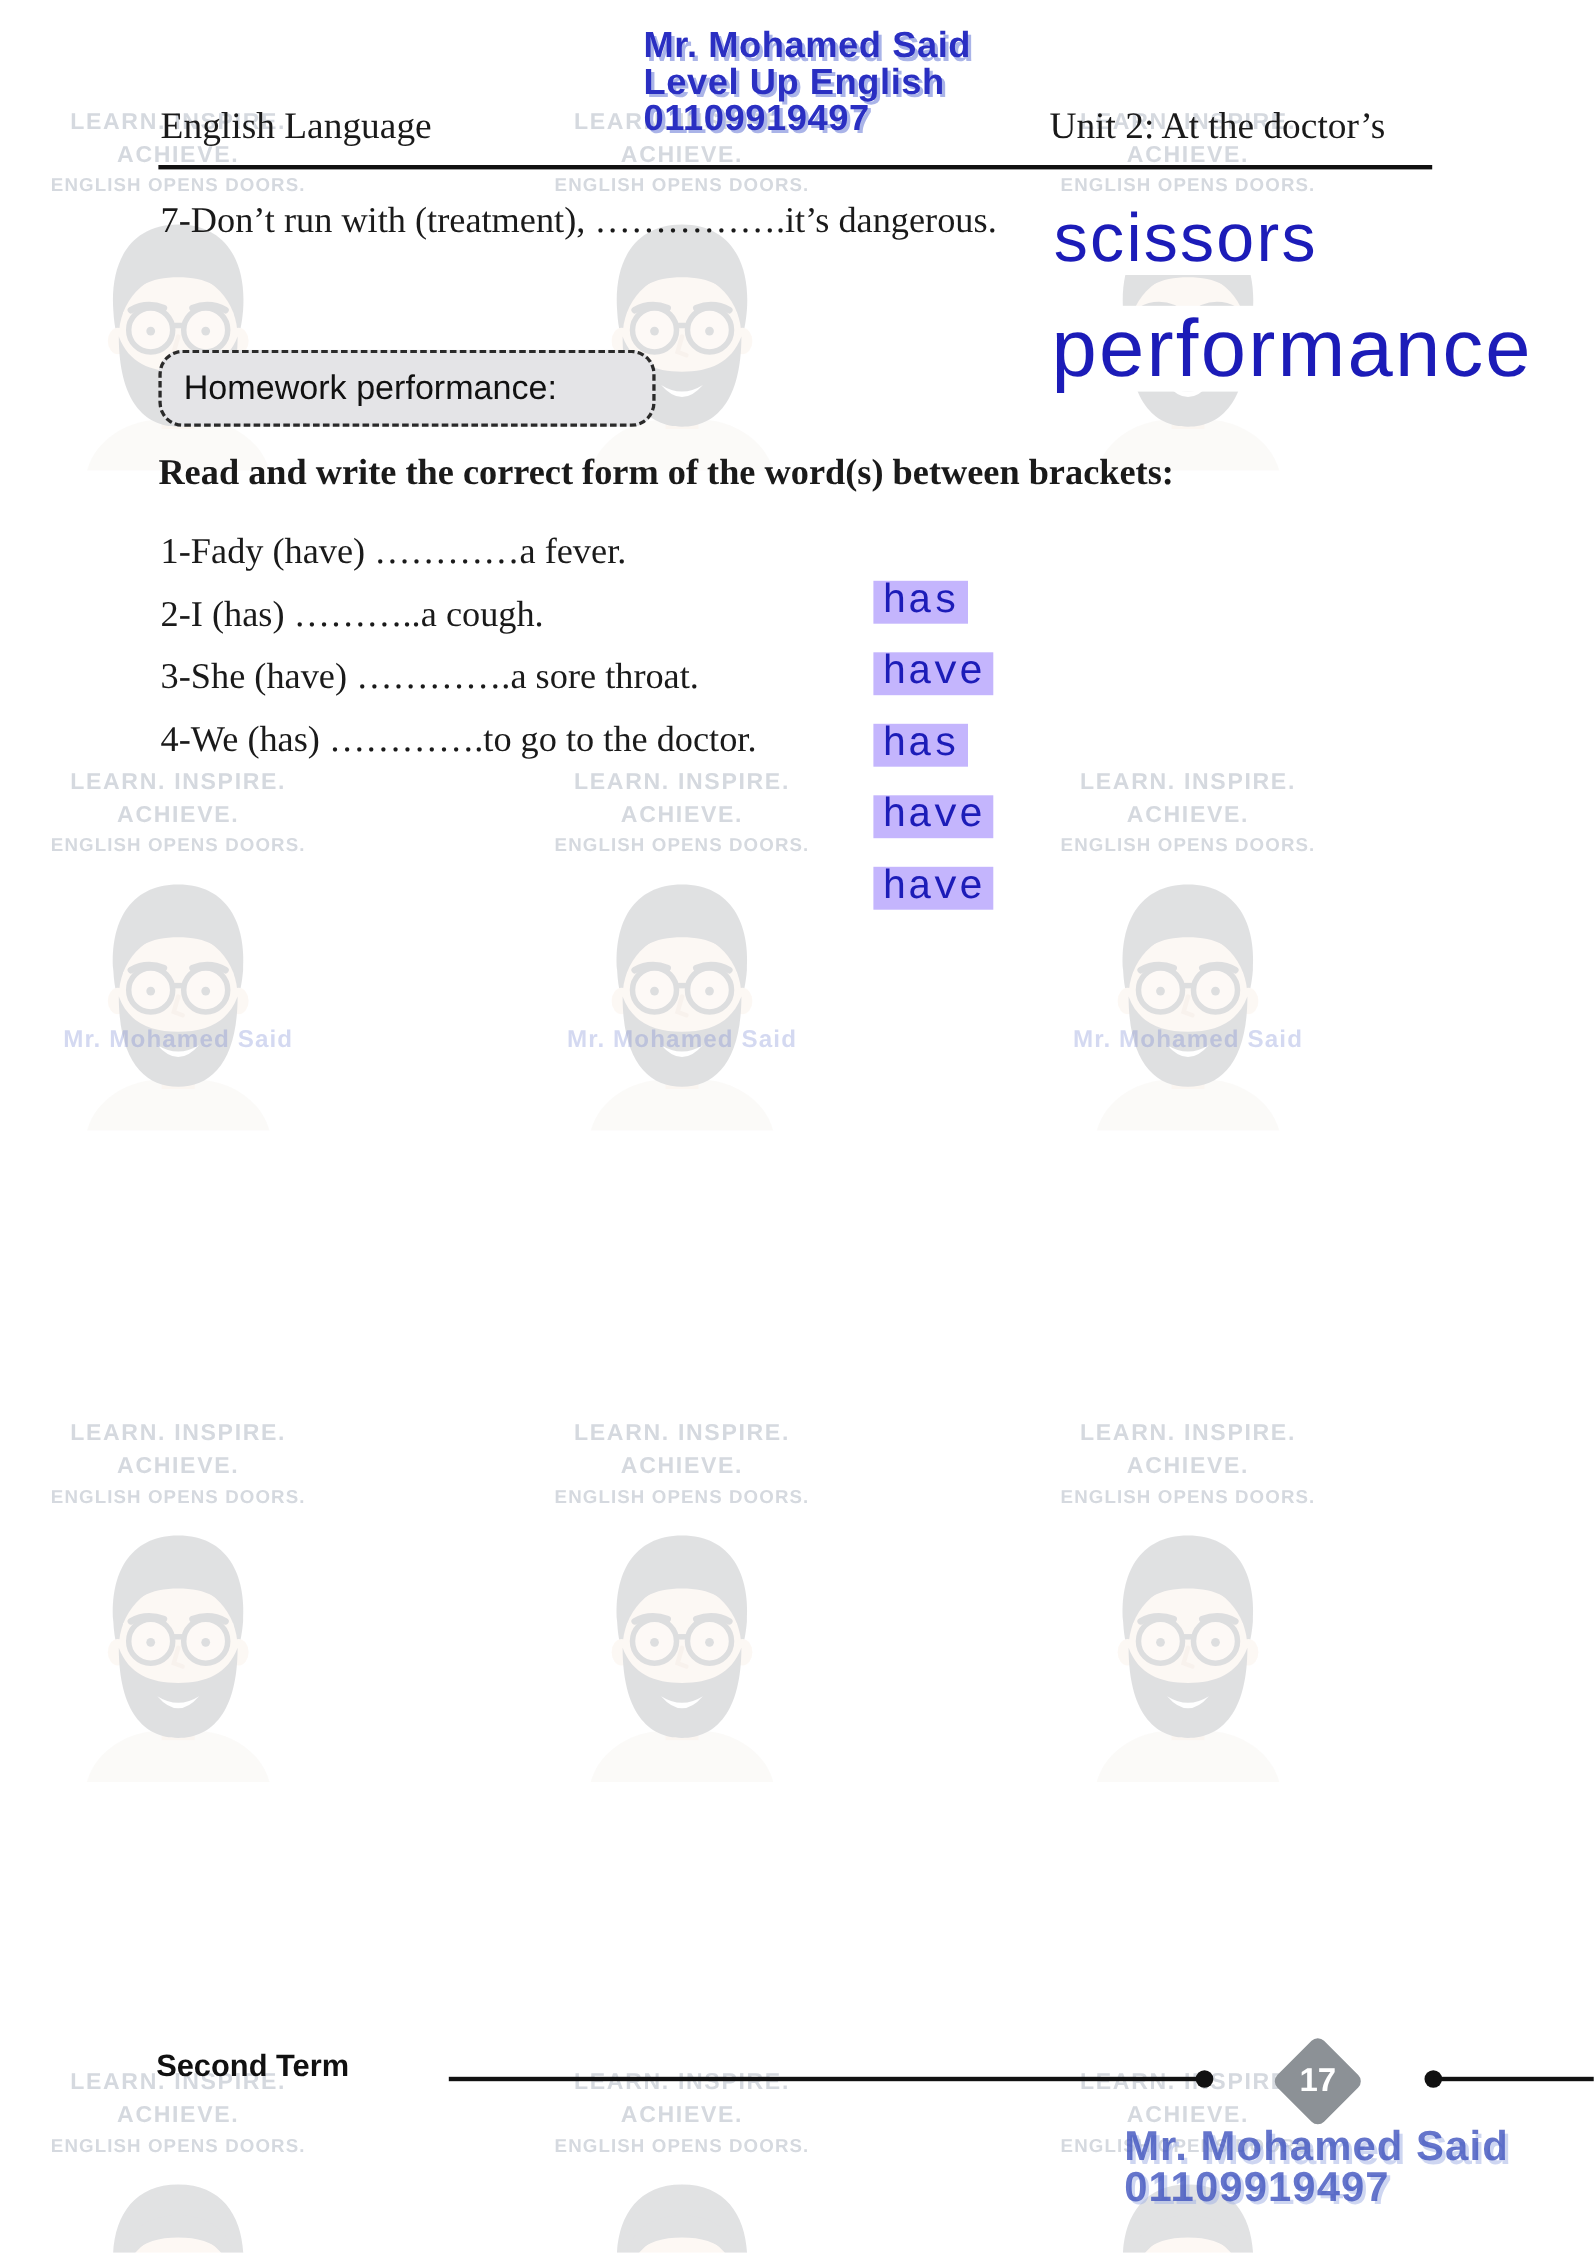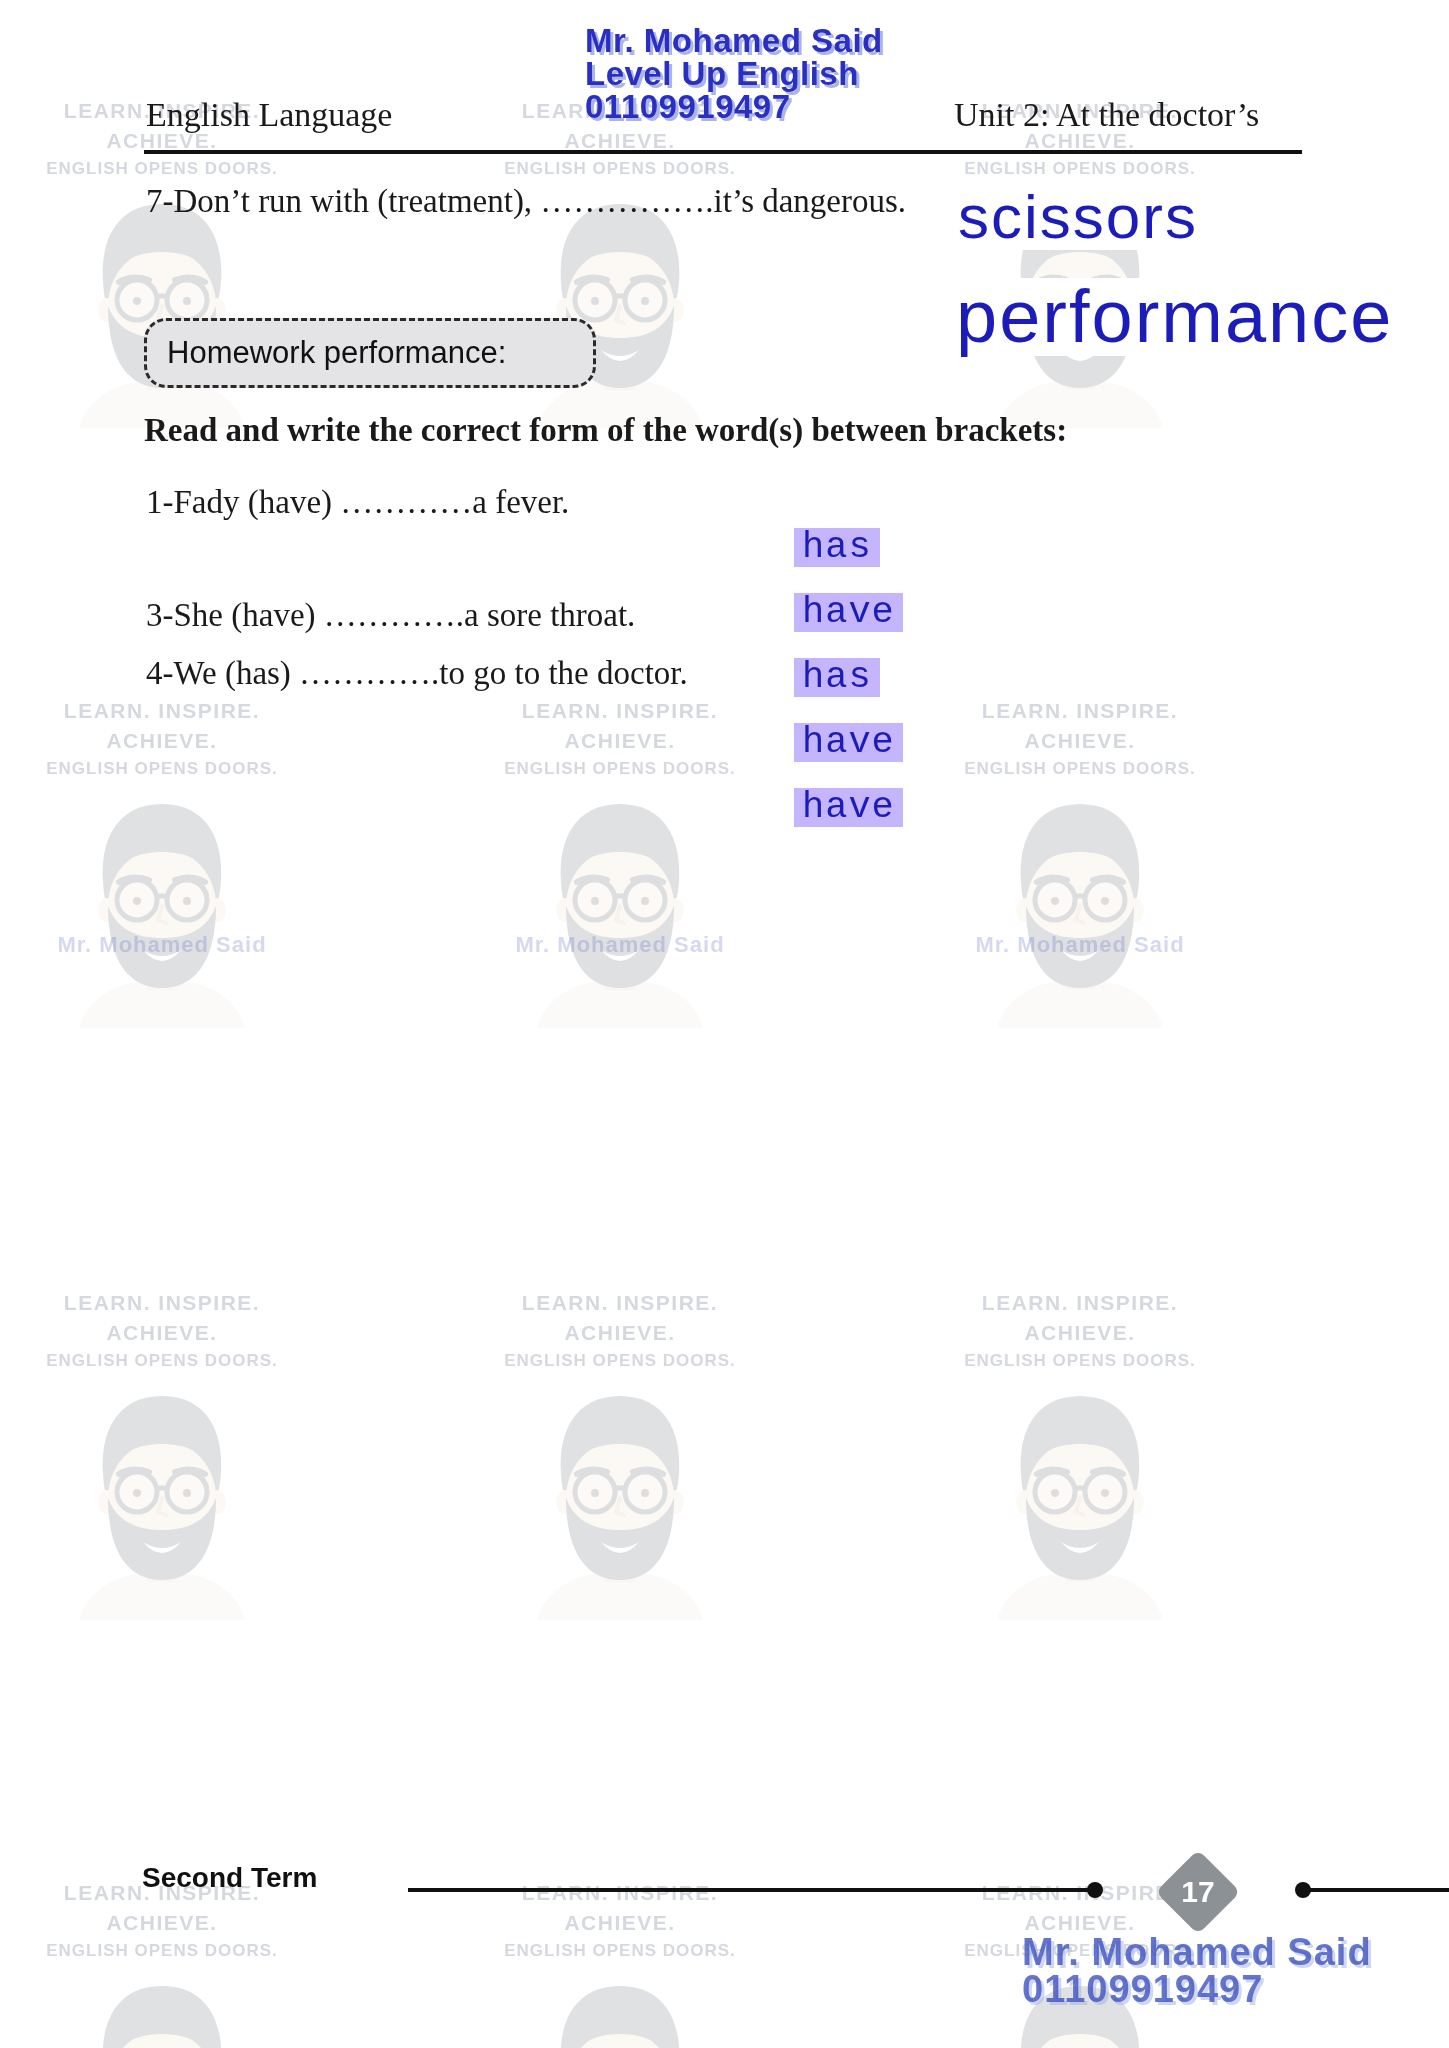--- a/index.html
+++ b/index.html
@@ -467,20 +467,21 @@
   <div class="ex-line" id="ex-line-0">7-Don’t run with (treatment), …………….it’s dangerous.</div>
   <div class="answer" id="ans-scissors">scissors</div>
   <div class="answer" id="ans-permission">performance</div>
 
   <div class="hw-box">
     <span class="hw-box-label">Homework performance:</span>
   </div>
   <div class="hw-instruction">Read and write  the correct form of the word(s) between brackets:</div>
 
   <div class="hw-item" id="hw-item-0">1-Fady (have) …………a fever.</div>
+  <div class="hw-item" id="hw-item-1">2-I (has) ………..a cough.</div>
   <div class="hw-item" id="hw-item-2">3-She (have) ………….a sore throat.</div>
   <div class="hw-item" id="hw-item-3">4-We (has) ………….to go to the doctor.</div>
 
   <div class="hw-answer" id="hw-ans-0">has</div>
   <div class="hw-answer" id="hw-ans-1">have</div>
   <div class="hw-answer" id="hw-ans-2">has</div>
   <div class="hw-answer" id="hw-ans-3">have</div>
   <div class="hw-answer" id="hw-ans-4">have</div>
 
   <div class="footer-term">Second Term</div>

